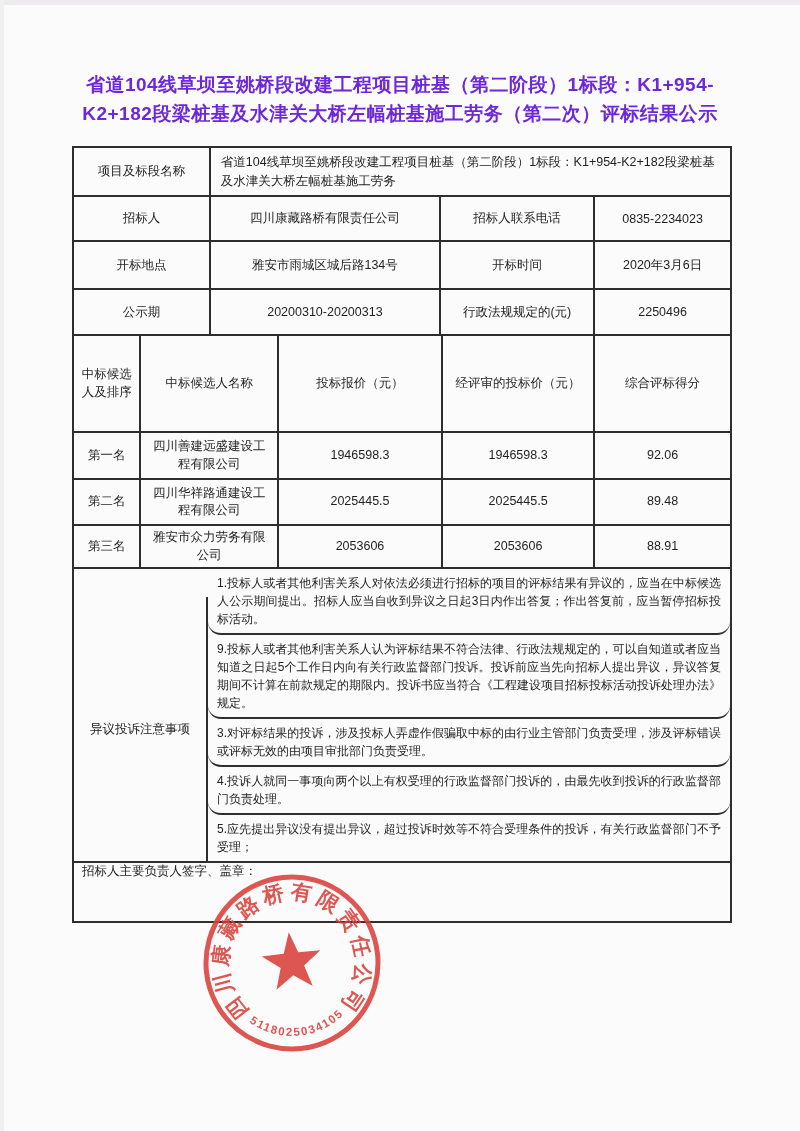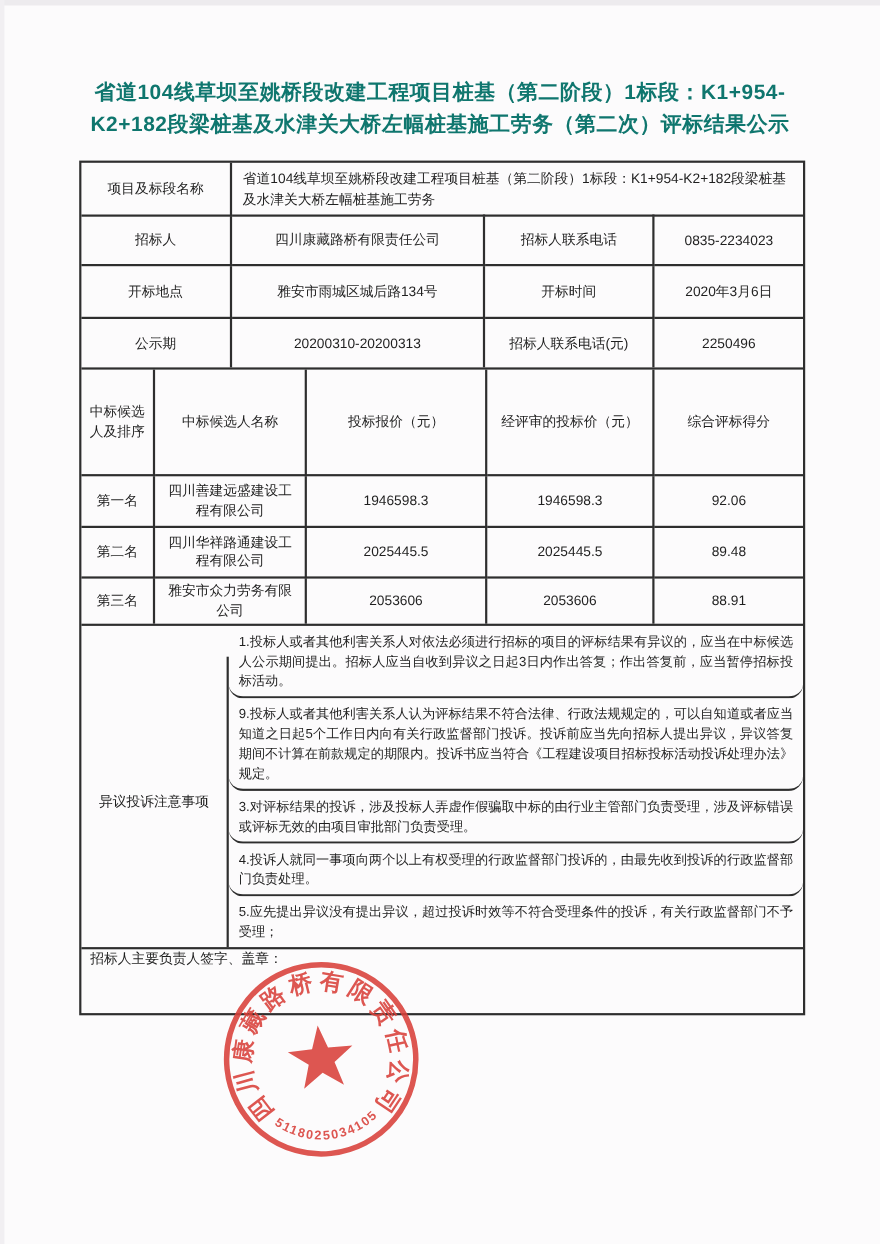--- a/index.html
+++ b/index.html
@@ -9,21 +9,21 @@
     font-family:"Liberation Sans","DejaVu Sans",sans-serif;
     color:#1f1f1f;
     overflow:hidden;
   }
   .scan-edge-top{position:absolute;left:0;top:0;width:800px;height:5px;background:#edebee;}
   .scan-edge-left{position:absolute;left:0;top:0;width:4px;height:1131px;background:#f1eff2;}
 
   .doc-title{
     position:absolute;left:70px;top:70px;width:660px;
     text-align:center;font-weight:bold;font-size:19px;line-height:29px;
-    letter-spacing:0.5px;color:#0f766e;
+    letter-spacing:0.5px;color:#6d28d9;
   }
 
   .doc-table{
     position:absolute;left:72px;top:146px;width:656px;
     border:2px solid #2e2e2e;background:transparent;
   }
   .section{border-bottom:2px solid #2e2e2e;}
   .section:last-child{border-bottom:none;}
 
   table{width:100%;border-collapse:collapse;table-layout:fixed;border-style:hidden;}
@@ -106,21 +106,21 @@
       </tr>
       <tr>
         <td class="lbl">开标地点</td>
         <td class="val">雅安市雨城区城后路134号</td>
         <td class="lbl">开标时间</td>
         <td class="val">2020年3月6日</td>
       </tr>
       <tr>
         <td class="lbl">公示期</td>
         <td class="val">20200310-20200313</td>
-        <td class="lbl">招标人联系电话(元)</td>
+        <td class="lbl">行政法规规定的(元)</td>
         <td class="val">2250496</td>
       </tr>
     </tbody>
       </table>
   </div>
 
   <div class="section">
     <table class="t-cand">
       <colgroup>
           <col class="c1">

